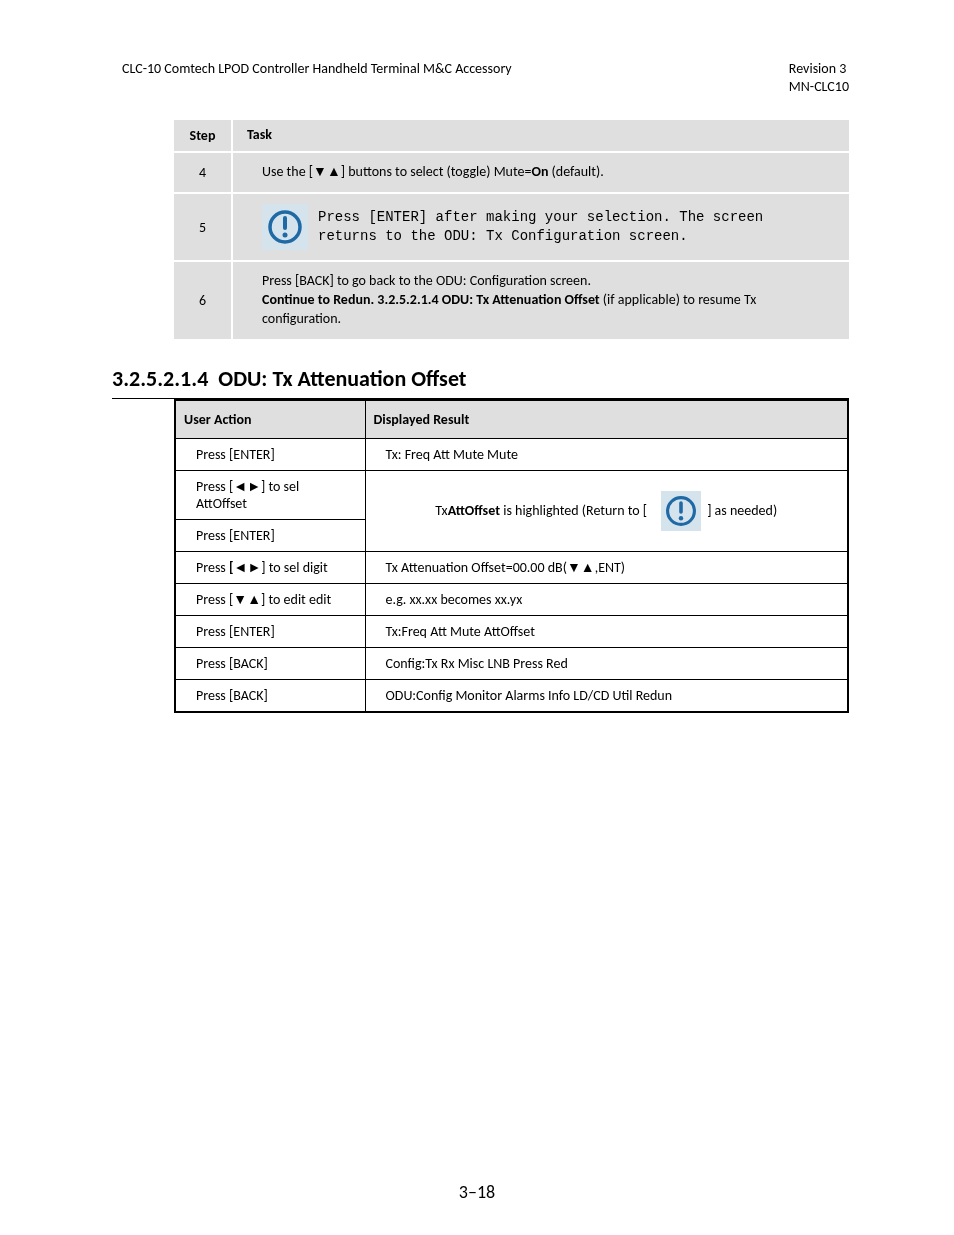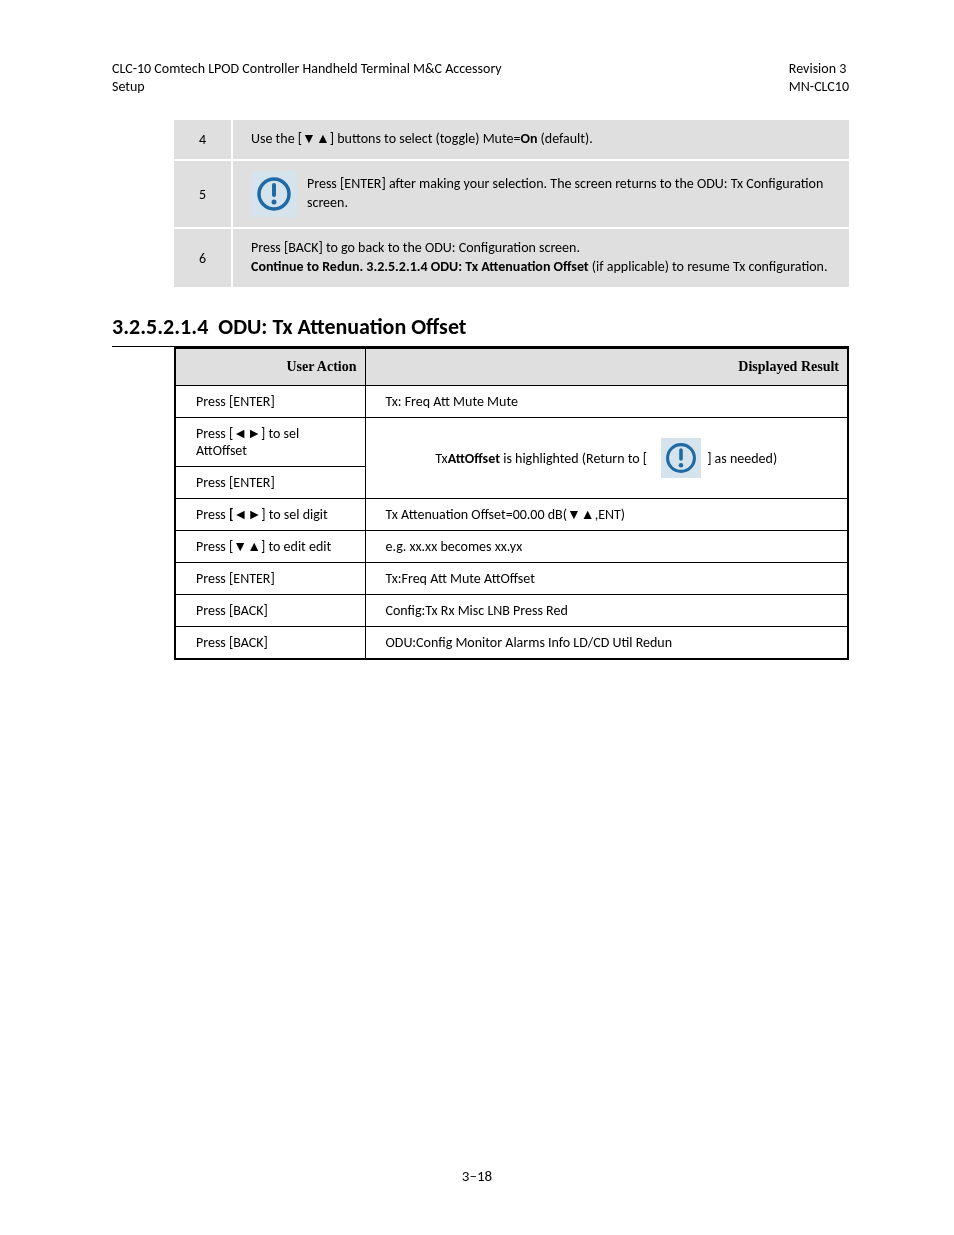--- a/index.html
+++ b/index.html
@@ -1,54 +1,57 @@
 <!DOCTYPE html>
 <html><head>
   <meta charset="utf-8">
   <style>
     * { margin: 0; padding: 0; box-sizing: border-box; }
     body { font-family: Calibri, Arial, sans-serif; font-size: 14px; color: #000; background: #fff; width: 954px; height: 1235px; position: relative; }
     .page { padding: 60px 105px 60px 112px; height: 100%; position: relative; }
-    .header { display: flex; justify-content: space-between; margin-bottom: 24px; }
+    .header { display: flex; justify-content: space-between; margin-bottom: 24px; margin-left: 10px; }
     .header-left, .header-right { font-size: 14px; line-height: 1.3; }
     .header-right { text-align: left; }
     .table1 { width: 100%; border-collapse: collapse; margin-left: 62px; width: calc(100% - 62px); }
     .table1 td.step { background: #dfdfdf; width: 58px; text-align: center; vertical-align: middle; padding: 10px 0; border-bottom: 2px solid #fff; }
-    .table1 td.task { background: #dfdfdf; padding: 10px 18px; vertical-align: middle; border-bottom: 2px solid #fff; border-left: 2px solid #fff; line-height: 1.35; }
+    .table1 td.task { background: #dfdfdf; padding: 10px 29px; vertical-align: middle; border-bottom: 2px solid #fff; border-left: 2px solid #fff; line-height: 1.35; }
     .table1 tr.hdr td { font-weight: bold; background: #dfdfdf; padding: 6px 14px; }
     .icon-cell { display: inline-block; vertical-align: middle; margin-right: 10px; background: #d5e3ed; padding: 4px; }
     .icon-svg { display: block; }
-    .task-flex { display: flex; align-items: center; }
+    .task-flex { display: flex; align-items: center; font-family: Liberation Mono, monospace; }
     .section-heading { font-weight: bold; font-size: 22px; margin: 24px 0 0 0; padding-bottom: 6px; border-bottom: 1px solid #000; }
     .body-text { margin: 14px 0 14px 0; line-height: 1.35; }
     .table2 { width: calc(100% - 62px); margin-left: 62px; border-collapse: collapse; border: 2px solid #000; }
-    .table2 th { background: #dfdfdf; font-weight: bold; text-align: right; padding: 10px 8px; border: 1px solid #000; font-family: Liberation Serif, serif; }
+    .table2 th { background: #dfdfdf; font-weight: bold; text-align: left; padding: 10px 8px; border: 1px solid #000; }
     .table2 td { padding: 7px 20px; border: 1px solid #000; vertical-align: middle; }
     .table2 td.col1 { width: 190px; }
-    .page-num { position: absolute; bottom: 50px; left: 0; right: 0; text-align: center; font-size: 15px; }
+    .page-num { position: absolute; bottom: 32px; left: 0; right: 0; text-align: center; font-size: 18px; }
     .small-icon-cell { display: inline-block; vertical-align: middle; margin: 0 6px 0 14px; background: #d5e3ed; padding: 3px; }
     .return-flex { display: flex; align-items: center; justify-content: center; white-space: nowrap; }
   </style>
 </head>
 <body>
 
 <div class="page">
   <div class="header">
     <div class="header-left">
       <div>CLC-10 Comtech LPOD Controller Handheld Terminal M&amp;C Accessory</div>
-      <div>Setup</div>
     </div>
     <div class="header-right">
       <div>Revision 3</div>
       <div>MN-CLC10</div>
     </div>
   </div>
 
   <table class="table1">
     <tbody>
+        <tr class="hdr">
+      <td class="step">Step</td>
+      <td class="task">Task</td>
+    </tr>
     <tr>
       <td class="step">4</td>
       <td class="task">
         <span>Use the [</span><span>▼▲</span><span>] buttons to select (toggle) Mute=</span><b>On</b><span> (default).</span>
       </td>
     </tr>
     <tr>
       <td class="step">5</td>
       <td class="task">
         <div class="task-flex">

